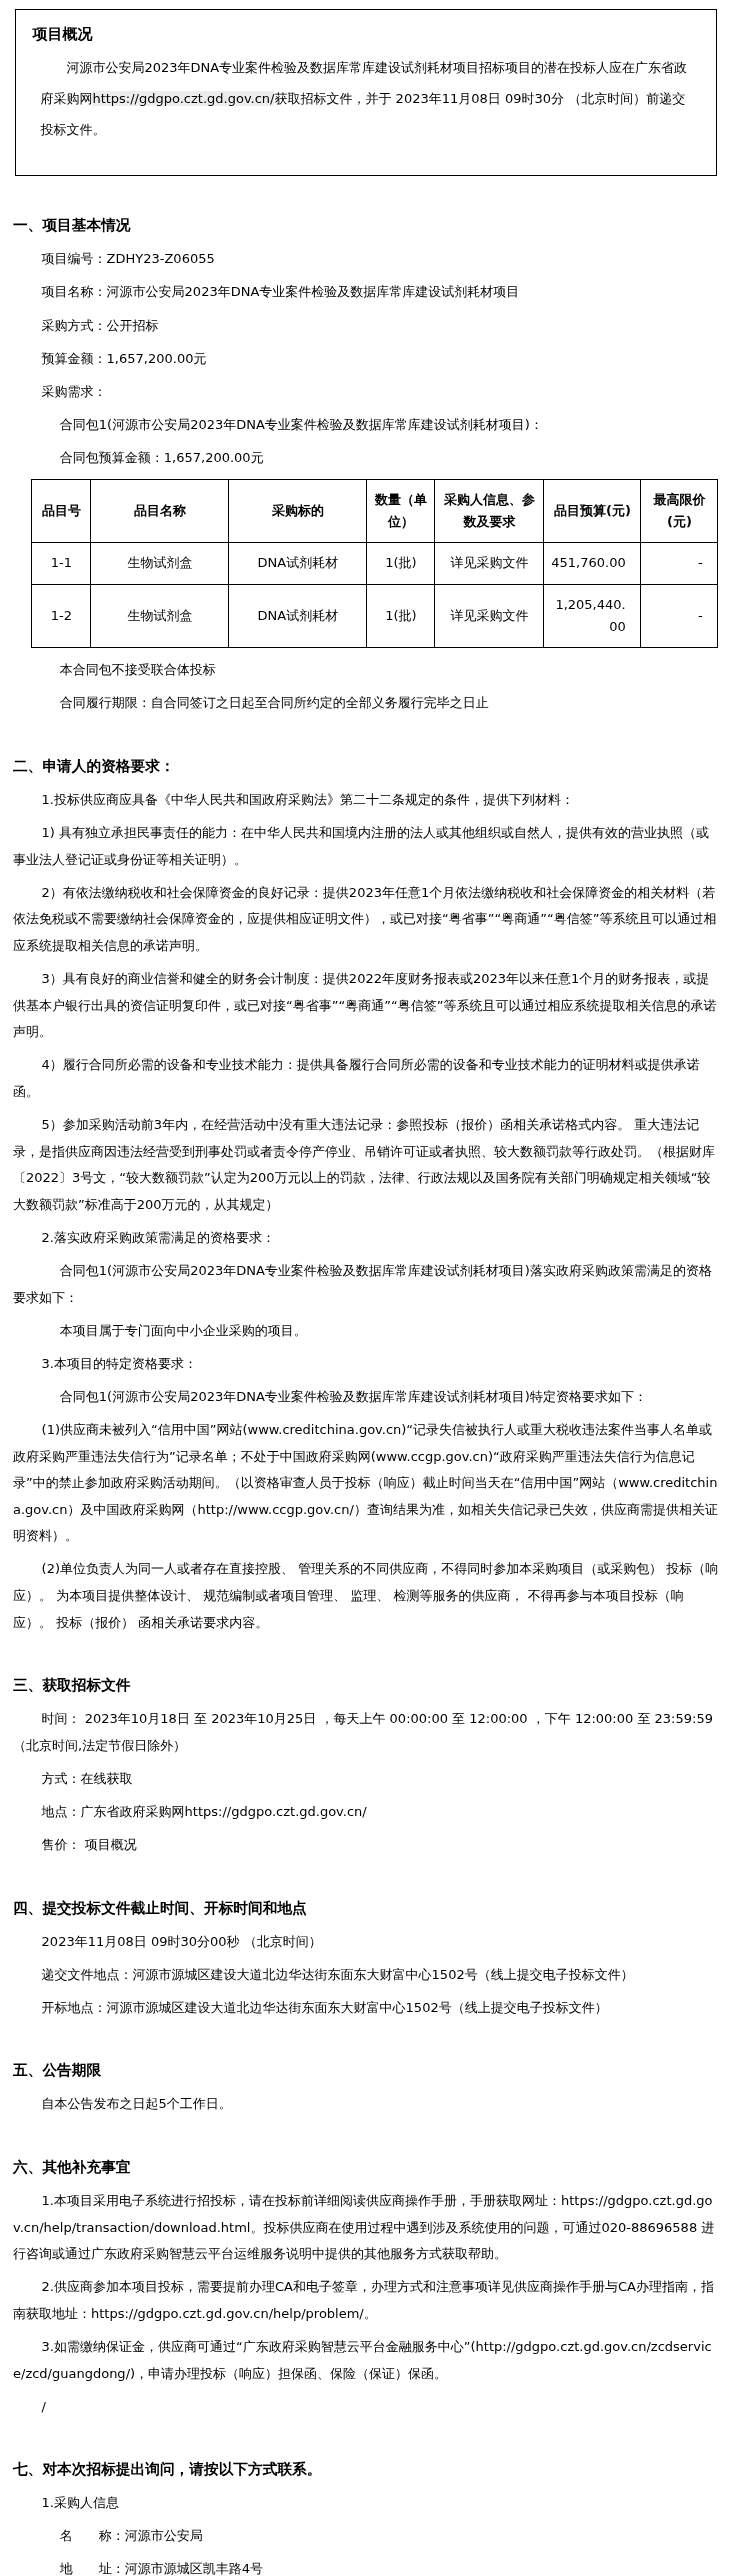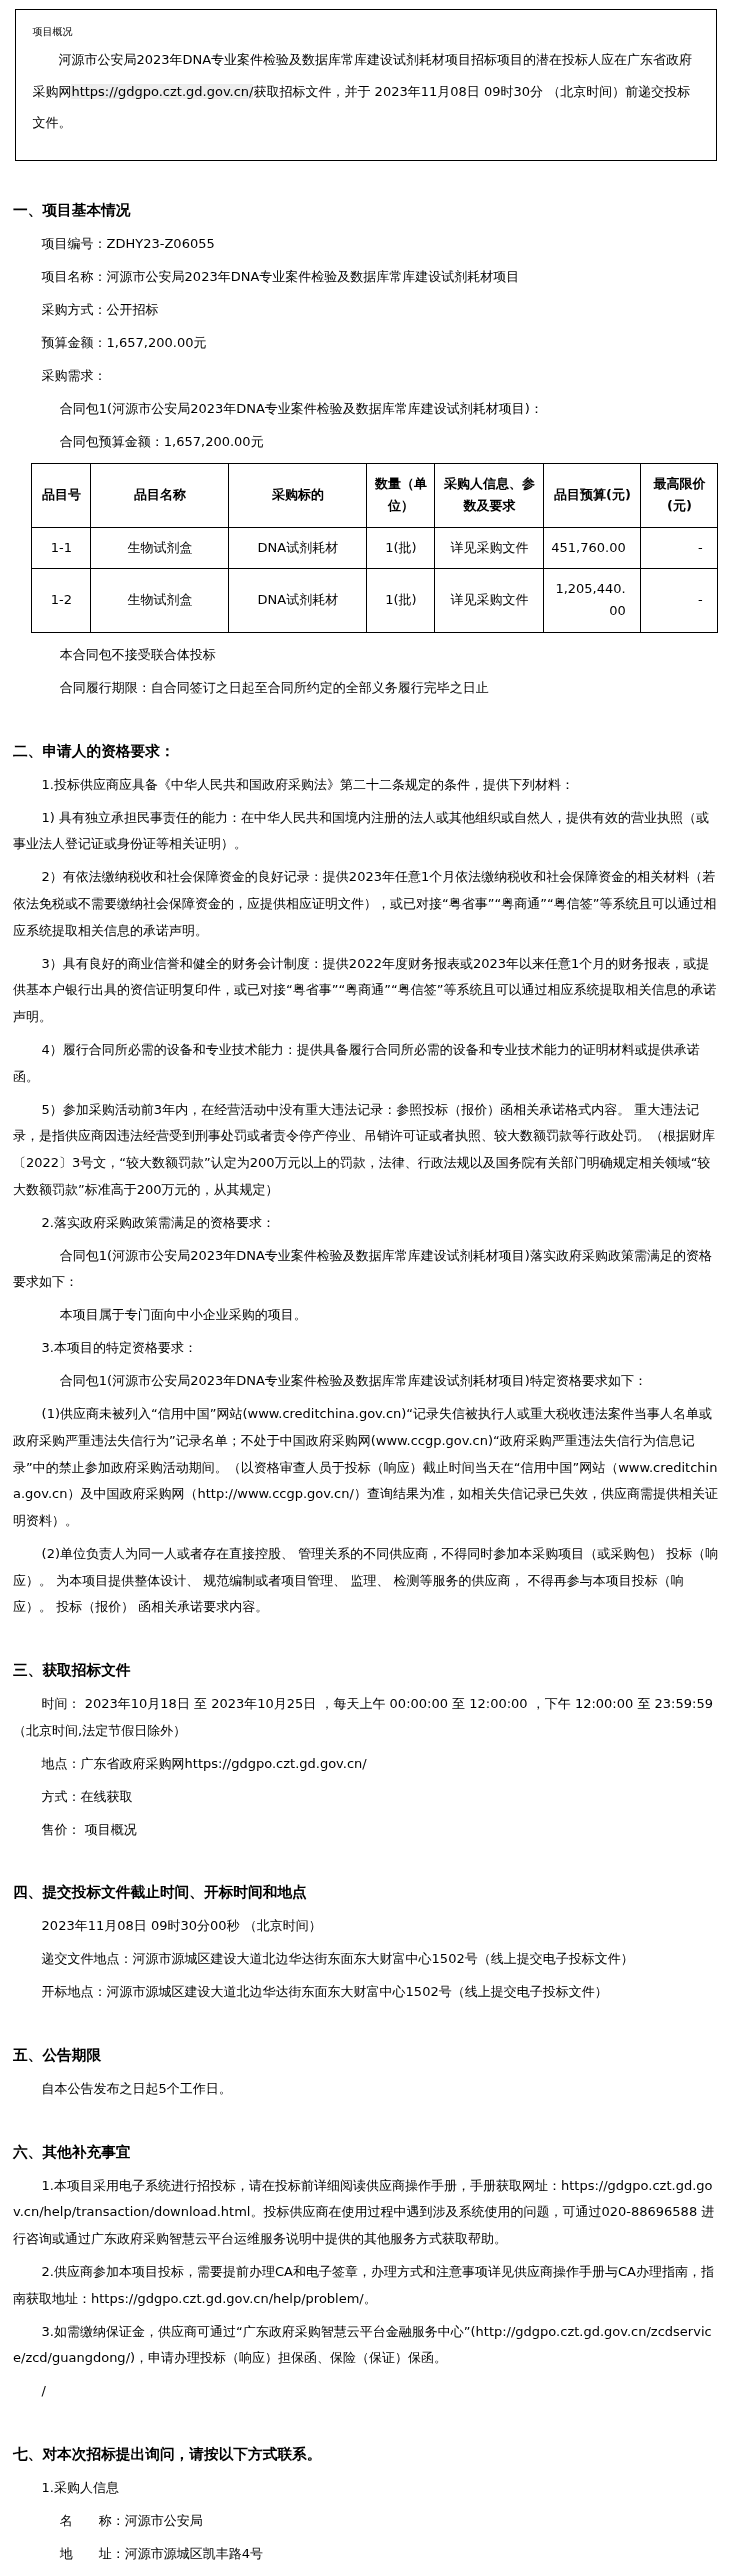--- a/index.html
+++ b/index.html
@@ -10,24 +10,24 @@
     font-size:13px;
   }
   .doc{padding:0 13px;}
   
   .overview-box{
     border:1.8px solid #000;
     margin:9.2px 1.8px 5.5px 1.8px;
     padding:5.5px 16.6px 22px 16.6px;
   }
   .overview-title{
-    font-size:10px;font-weight:normal;margin:9.2px 0 5.5px 0;
+    font-size:15px;font-weight:bold;margin:9.2px 0 5.5px 0;
   }
   .overview-text{
-    margin:0;line-height:2.4;text-indent:2em;
+    margin:8px;line-height:2.4;text-indent:2em;
     word-break:break-all;
   }
   .url-hl{background:#ededed;}
   
   h2.sec{
     font-size:14.7px;font-weight:bold;
     margin:40px 0 11px 0;
   }
   p.para{
     margin:6.4px 0;line-height:2.05;
@@ -144,22 +144,22 @@
         <p class="para ind1">(1)供应商未被列入“信用中国”网站(www.creditchina.gov.cn)“记录失信被执行人或重大税收违法案件当事人名单或政府采购严重违法失信行为”记录名单；不处于中国政府采购网(www.ccgp.gov.cn)“政府采购严重违法失信行为信息记录”中的禁止参加政府采购活动期间。（以资格审查人员于投标（响应）截止时间当天在“信用中国”网站（www.creditchina.gov.cn）及中国政府采购网（http://www.ccgp.gov.cn/）查询结果为准，如相关失信记录已失效，供应商需提供相关证明资料）。</p>
         <p class="para ind1">(2)单位负责人为同一人或者存在直接控股、 管理关系的不同供应商，不得同时参加本采购项目（或采购包） 投标（响应）。 为本项目提供整体设计、 规范编制或者项目管理、 监理、 检测等服务的供应商， 不得再参与本项目投标（响应）。 投标（报价） 函相关承诺要求内容。</p>
       </div>
   </section>
 
   <section>
     <h2 class="sec">三、获取招标文件</h2>
     <div>
 
     <p class="para ind1">时间： 2023年10月18日 至 2023年10月25日 ，每天上午 00:00:00 至 12:00:00 ，下午 12:00:00 至 23:59:59（北京时间,法定节假日除外）</p>
+        <p class="para ind1">方式：在线获取</p>
         <p class="para ind1">地点：广东省政府采购网https://gdgpo.czt.gd.gov.cn/</p>
-        <p class="para ind1">方式：在线获取</p>
         <p class="para ind1">售价： 项目概况</p>
       </div>
   </section>
 
   <section>
     <h2 class="sec">四、提交投标文件截止时间、开标时间和地点</h2>
     <div>
 
     <p class="para ind1">2023年11月08日 09时30分00秒 （北京时间）</p>
         <p class="para ind1">递交文件地点：河源市源城区建设大道北边华达街东面东大财富中心1502号（线上提交电子投标文件）</p>

